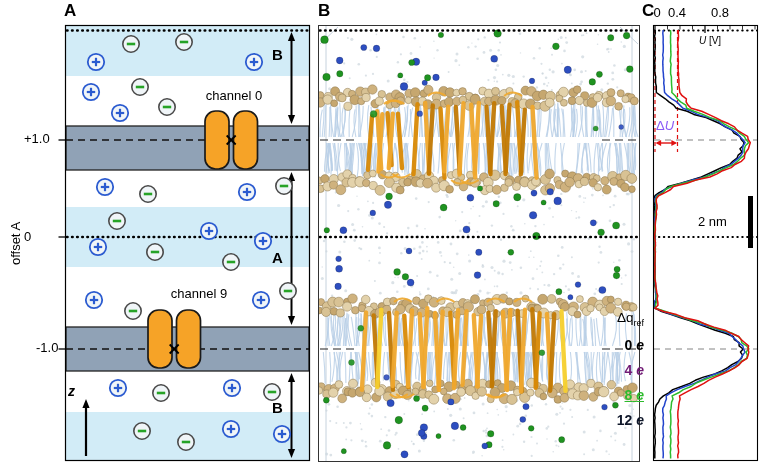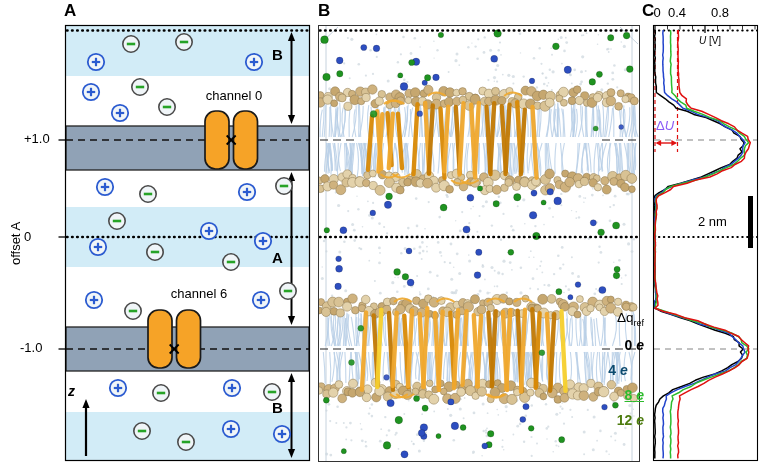--- a/index.html
+++ b/index.html
@@ -1845,37 +1845,37 @@
         <line x1="755.0" y1="25.5" x2="755.0" y2="29.5" stroke="#000" stroke-width="0.8"></line>
       </g>
     </svg>
 
   <div class="lbl panel-letter" style="left:64px;top:2px">A</div>
   <div class="lbl panel-letter" style="left:318px;top:2px">B</div>
   <div class="lbl panel-letter" style="left:642px;top:2px">C</div>
 
   <div class="lbl s13 rgt" style="left:24px;top:132px;width:36px">+1.0</div>
   <div class="lbl s13 rgt" style="left:24px;top:230px;width:36px">0</div>
-  <div class="lbl s13 rgt" style="left:20px;top:341px;width:36px">-1.0</div>
+  <div class="lbl s13 rgt" style="left:36px;top:341px;width:36px">-1.0</div>
   <div class="lbl s13 ctr rot" style="left:-40px;top:237px;width:110px">offset A</div>
   <div class="lbl s13 ctr" style="left:193px;top:89px;width:82px">channel 0</div>
-  <div class="lbl s13 ctr" style="left:158px;top:287px;width:82px">channel 6</div>
+  <div class="lbl s13 ctr" style="left:158px;top:287px;width:82px">channel 9</div>
   <div class="lbl bold" style="left:272px;top:47px;font-size:15px">B</div>
   <div class="lbl bold" style="left:272px;top:250px;font-size:15px">A</div>
   <div class="lbl bold" style="left:272px;top:400px;font-size:15px">B</div>
   <div class="lbl bold" style="left:68px;top:384px;font-size:14px;font-style:italic">z</div>
 
   <div class="lbl s13 ctr" style="left:650px;top:6px;width:14px">0</div>
   <div class="lbl s13 ctr" style="left:664px;top:6px;width:26px">0.4</div>
   <div class="lbl s13 ctr" style="left:707px;top:6px;width:26px">0.8</div>
   <div class="lbl s14 ctr" style="left:674px;top:36px;width:72px"><i>U</i>&nbsp;<span>[V]</span></div>
   <div class="lbl s13 ctr red" style="left:650px;top:119px;width:30px"><span>Δ</span><i>U</i></div>
   <div class="lbl s13 rgt" style="left:698px;top:215px;width:44px">2 nm</div>
 
   <div class="legend">
     <div class="ltitle"><span>Δq</span><sub>ref</sub></div>
     <div class="legend-entry" style="color: rgb(0, 0, 0);"><span>0</span>&nbsp;<i>e</i></div>
-    <div class="legend-entry" style="color: #0c4a6e; text-align: center;"><span>4</span>&nbsp;<i>e</i></div>
+    <div class="legend-entry" style="color: #701a75;"><span>4</span>&nbsp;<i>e</i></div>
     <div class="legend-entry" style="color: rgb(45, 187, 45); text-decoration: underline;"><span>8</span>&nbsp;<i>e</i></div>
-    <div class="legend-entry" style="color: #4d7c0f;"><span>12</span>&nbsp;<i>e</i></div>
+    <div class="legend-entry" style="color: #0f172a;"><span>12</span>&nbsp;<i>e</i></div>
   </div>
 
 </div>
 
 </body></html>

